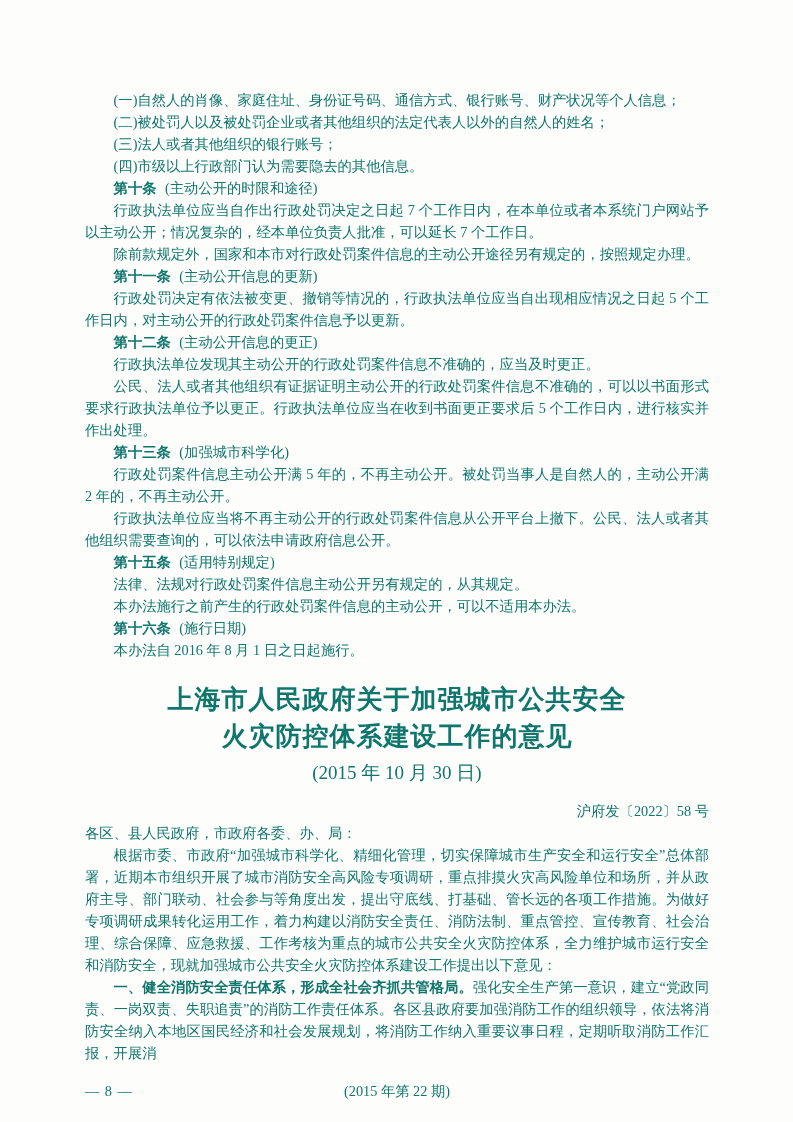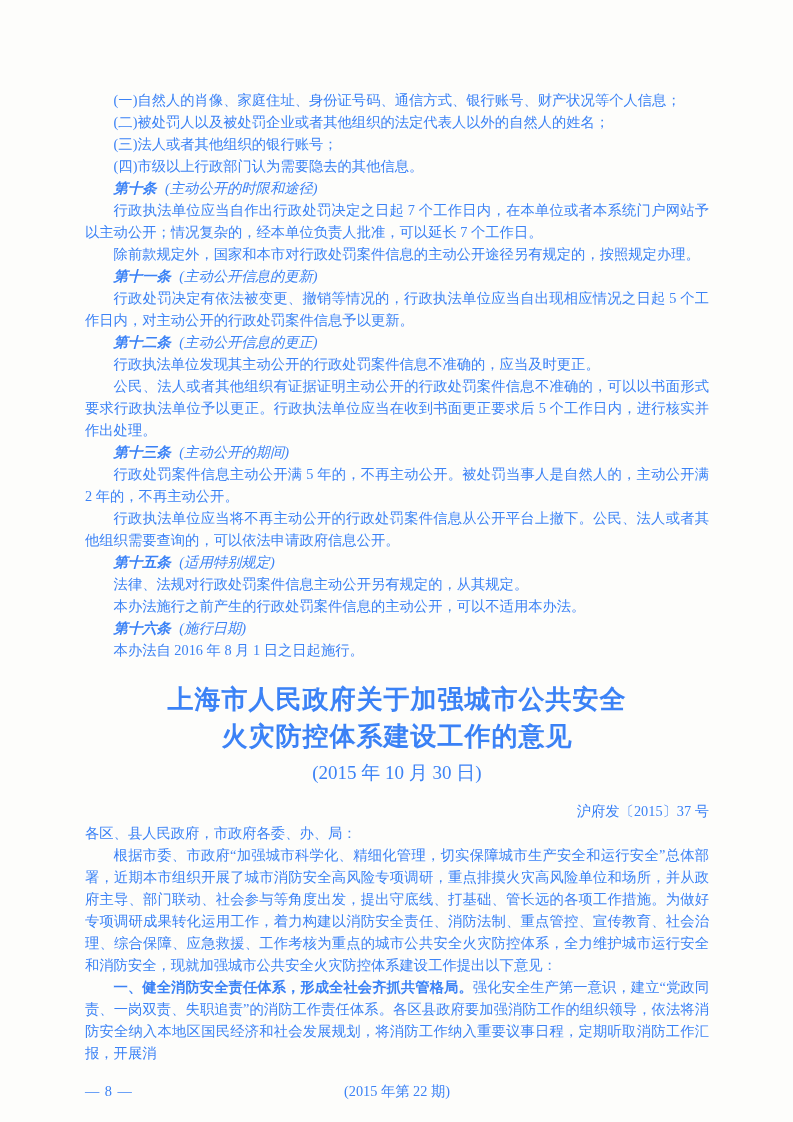--- a/index.html
+++ b/index.html
@@ -5,32 +5,32 @@
   * { margin: 0; padding: 0; box-sizing: border-box; }
   html, body { background: #ffffff; }
   body {
     width: 793px; height: 1122px;
     font-family: "Liberation Serif", "DejaVu Serif", serif;
   }
   .page {
     position: relative;
     width: 793px; height: 1122px;
     background: #fdfdfb;
-    color: #3b82f6;
+    color: #0f766e;
     overflow: hidden;
   }
   .content {
     position: absolute;
     left: 85px; right: 84px; top: 89px;
     font-size: 14.3px;
     line-height: 22px;
     text-align: justify;
   }
   .para { text-indent: 2em; margin: 0; }
-  .art-head { margin: 0; font-style: italic; }
+  .art-head { margin: 0; }
   .art-num {
     font-weight: 700;
     font-family: "Liberation Sans", "DejaVu Sans", sans-serif;
     margin-right: 0.6em;
   }
   .art-title { font-weight: 400; }
   .doc2 { display: block; }
   .doc-title {
     margin-top: 20px;
     text-align: center;
@@ -114,21 +114,21 @@
             <p class="para art-head"><span class="art-num">第十二条</span><span class="art-title">(主动公开信息的更正)</span></p>
             <div>
 
                 <p class="para">行政执法单位发现其主动公开的行政处罚案件信息不准确的，应当及时更正。</p>
 
                 <p class="para">公民、法人或者其他组织有证据证明主动公开的行政处罚案件信息不准确的，可以以书面形式要求行政执法单位予以更正。行政执法单位应当在收到书面更正要求后 5 个工作日内，进行核实并作出处理。</p>
               </div>
           </div>
 
           <div class="article">
-            <p class="para art-head"><span class="art-num">第十三条</span><span class="art-title">(主动公开的期间)</span></p>
+            <p class="para art-head"><span class="art-num">第十三条</span><span class="art-title">(加强城市科学化)</span></p>
             <div>
 
                 <p class="para">行政处罚案件信息主动公开满 5 年的，不再主动公开。被处罚当事人是自然人的，主动公开满 2 年的，不再主动公开。</p>
 
                 <p class="para">行政执法单位应当将不再主动公开的行政处罚案件信息从公开平台上撤下。公民、法人或者其他组织需要查询的，可以依法申请政府信息公开。</p>
               </div>
           </div>
 
 
           <div class="article">
@@ -150,21 +150,21 @@
           </div>
         </div>
     </section>
 
     <section class="doc2">
       <h1 class="doc-title">
         <span class="tline">上海市人民政府关于加强城市公共安全</span>
         <span class="tline">火灾防控体系建设工作的意见</span>
       </h1>
       <p class="doc-date">(2015 年 10 月 30 日)</p>
-      <p class="doc-number">沪府发〔2015〕37 号</p>
+      <p class="doc-number">沪府发〔2022〕58 号</p>
       <p class="salutation">各区、县人民政府，市政府各委、办、局：</p>
       <p class="para">根据市委、市政府“加强城市科学化、精细化管理，切实保障城市生产安全和运行安全”总体部署，近期本市组织开展了城市消防安全高风险专项调研，重点排摸火灾高风险单位和场所，并从政府主导、部门联动、社会参与等角度出发，提出守底线、打基础、管长远的各项工作措施。为做好专项调研成果转化运用工作，着力构建以消防安全责任、消防法制、重点管控、宣传教育、社会治理、综合保障、应急救援、工作考核为重点的城市公共安全火灾防控体系，全力维护城市运行安全和消防安全，现就加强城市公共安全火灾防控体系建设工作提出以下意见：</p>
       <p class="para"><span class="lead">一、健全消防安全责任体系，形成全社会齐抓共管格局。</span><span>强化安全生产第一意识，建立“党政同责、一岗双责、失职追责”的消防工作责任体系。各区县政府要加强消防工作的组织领导，依法将消防安全纳入本地区国民经济和社会发展规划，将消防工作纳入重要议事日程，定期听取消防工作汇报，开展消</span></p>
     </section>
 
   </div>
 
   <div class="footer">
     <span class="page-num">— 8 —</span>
     <span class="issue">(2015 年第 22 期)</span>

